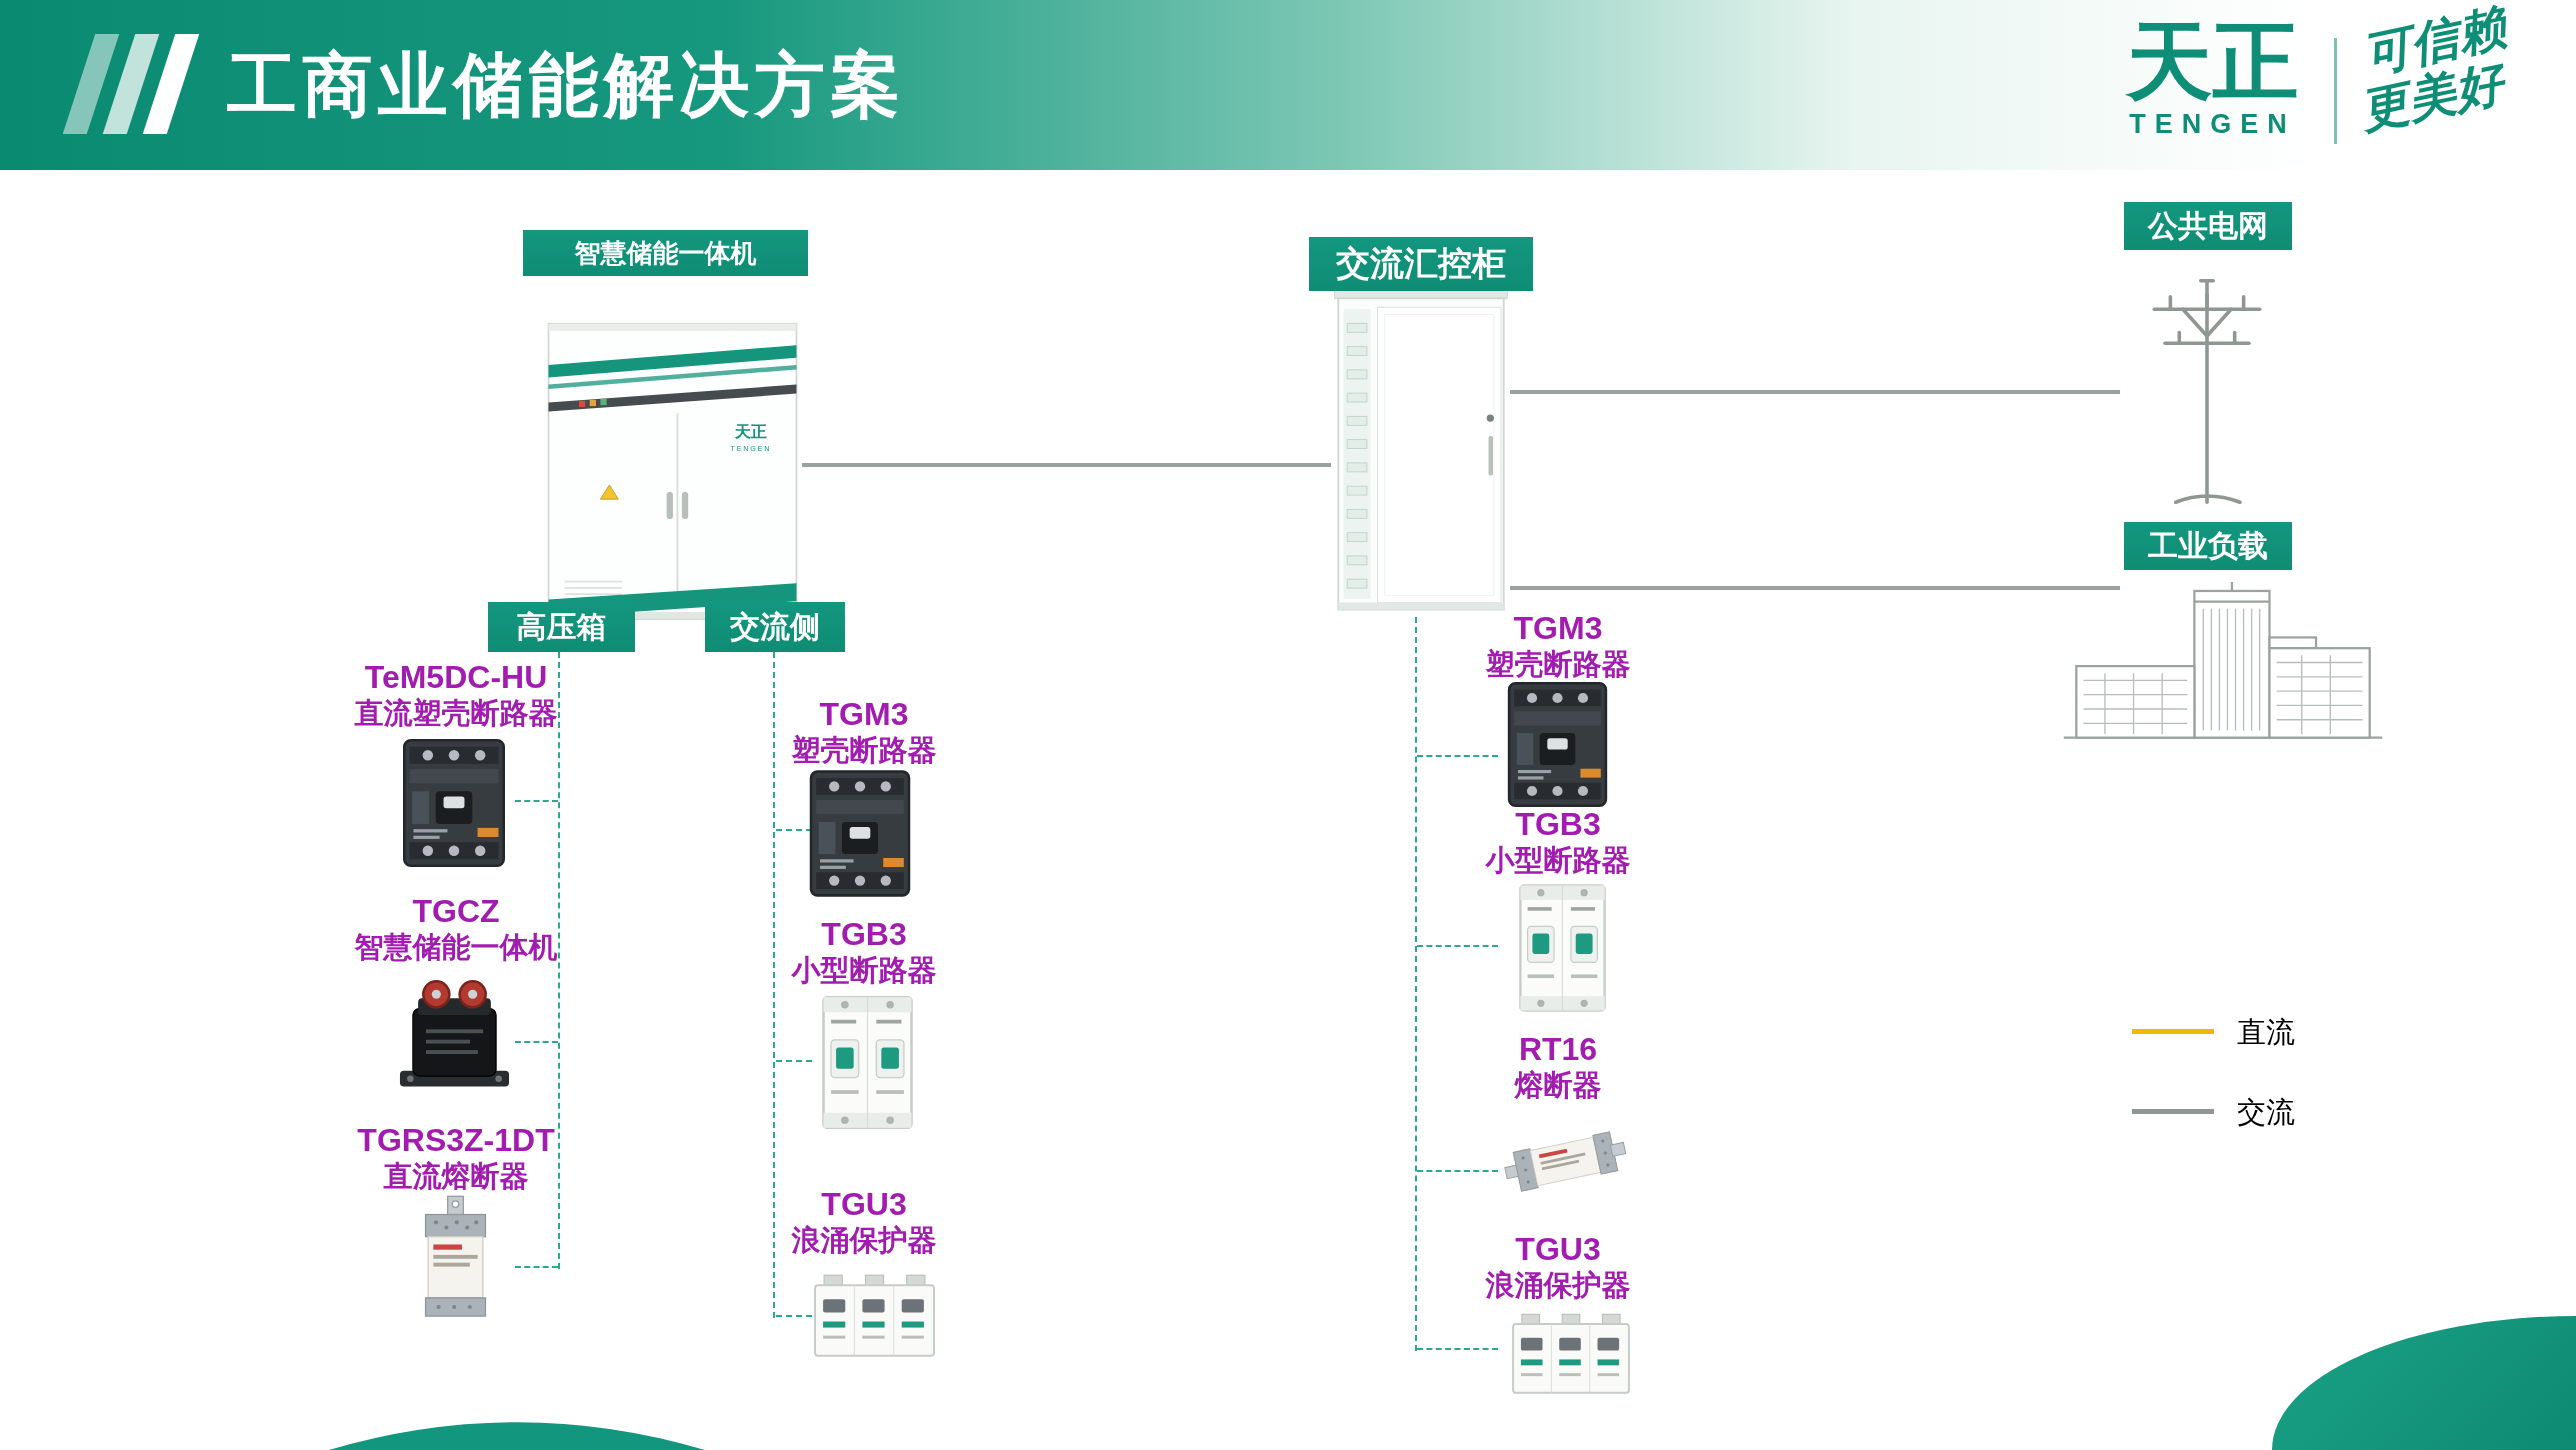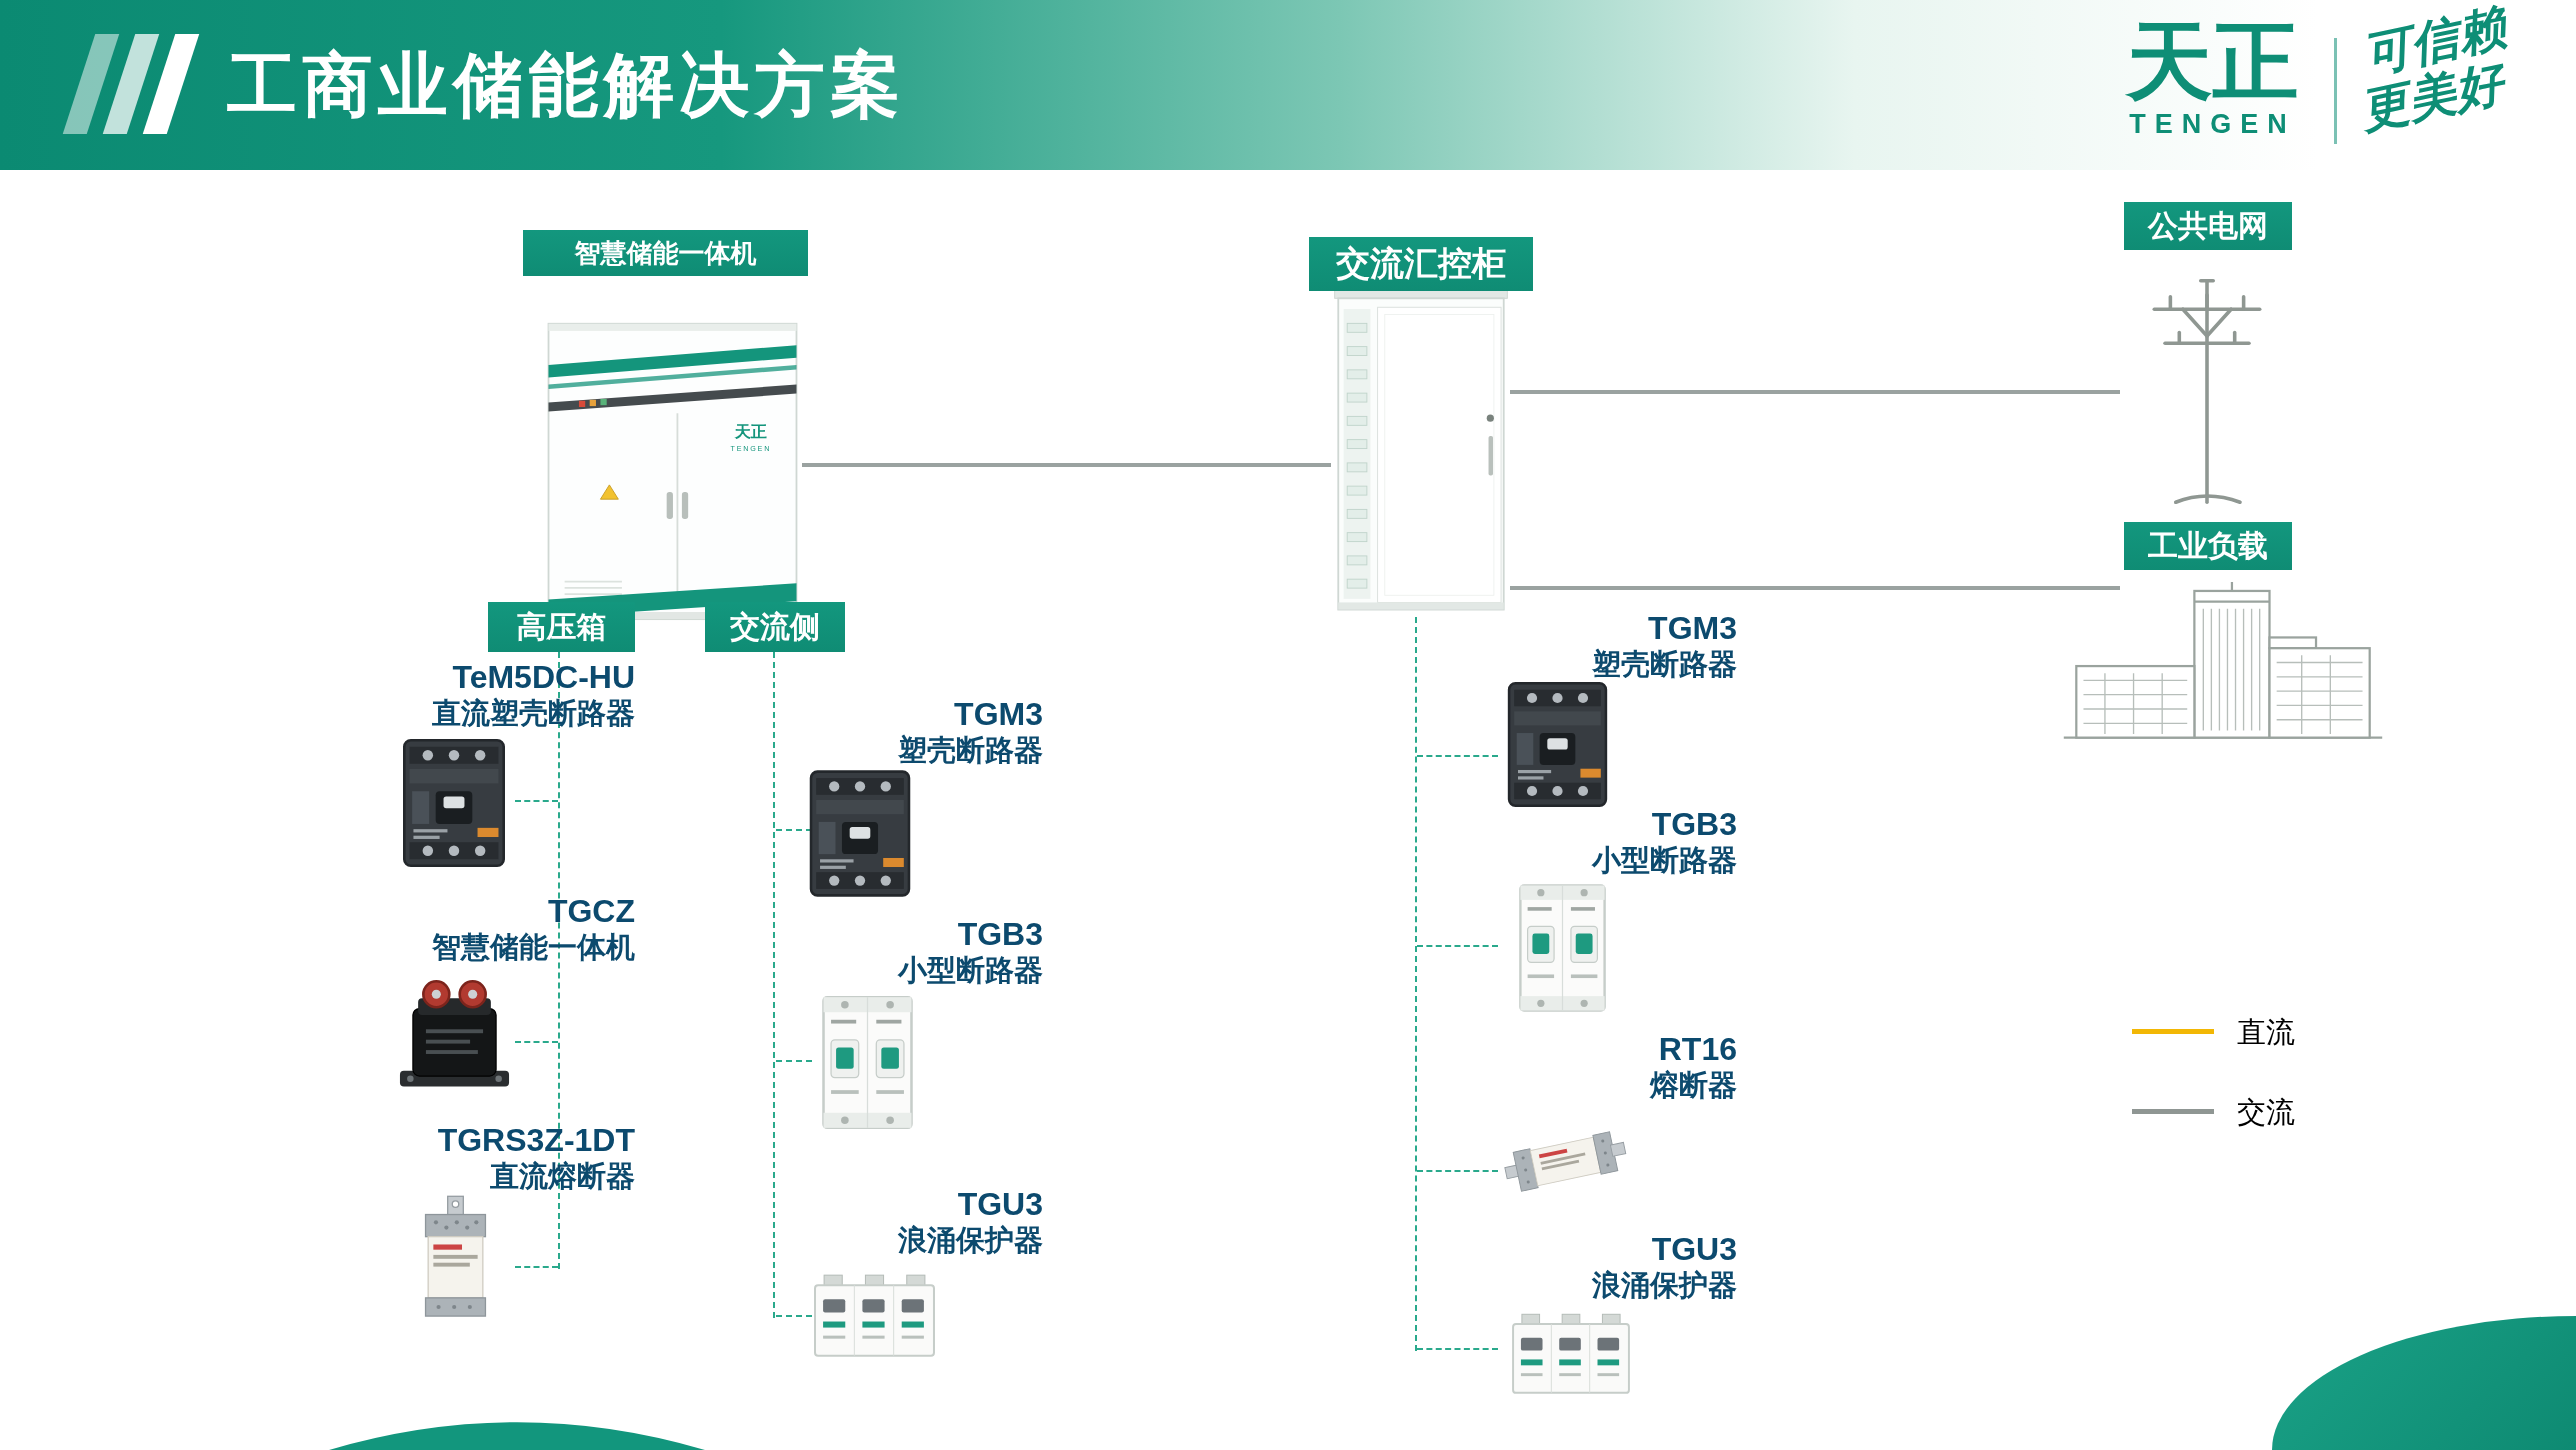--- a/index.html
+++ b/index.html
@@ -42,21 +42,21 @@
   .dashh{position:absolute;height:0;border-top:2.7px dashed #2AA98C;}
   .dv-left {left:558px;top:652px;height:617px;}
   .dv-mid  {left:773px;top:652px;height:666px;}
   .dv-right{left:1415px;top:617px;height:734px;}
   .ds-l1{left:515px;top:800px;width:43px;}  .ds-l2{left:515px;top:1041px;width:43px;}  .ds-l3{left:515px;top:1266px;width:43px;}
   .ds-m1{left:776px;top:829px;width:36px;}  .ds-m2{left:776px;top:1060px;width:36px;}  .ds-m3{left:776px;top:1315px;width:36px;}
   .ds-r1{left:1417px;top:755px;width:81px;} .ds-r2{left:1417px;top:945px;width:81px;}
   .ds-r3{left:1417px;top:1170px;width:81px;}.ds-r4{left:1417px;top:1348px;width:81px;}
 
   
-  .prod{position:absolute;width:358px;text-align:right;color:#0c4a6e;font-weight:bold;}
+  .prod{position:absolute;width:358px;text-align:center;color:#a21caf;font-weight:bold;}
   .prod .model{font-size:32px;line-height:1.15;}
   .prod .desc{font-size:29px;line-height:1.2;}
   .p-l1{left:277px;top:659px;}  .p-l2{left:277px;top:893px;}  .p-l3{left:277px;top:1122px;}
   .p-m1{left:685px;top:696px;}  .p-m2{left:685px;top:916px;} .p-m3{left:685px;top:1186px;}
   .p-r1{left:1379px;top:610px;} .p-r2{left:1379px;top:806px;} .p-r3{left:1379px;top:1031px;} .p-r4{left:1379px;top:1231px;}
 
   .img{position:absolute;}
 
   
   .leg-line{position:absolute;width:82px;height:4.5px;}

